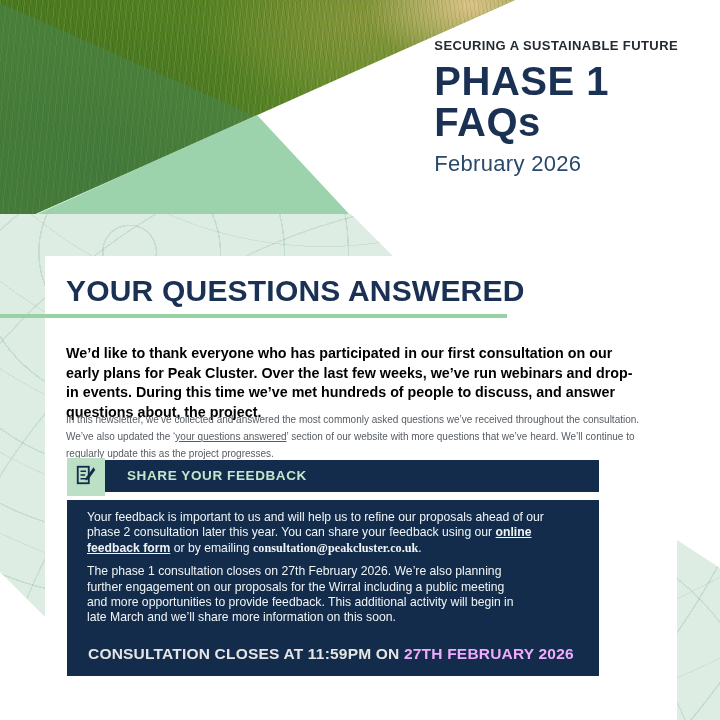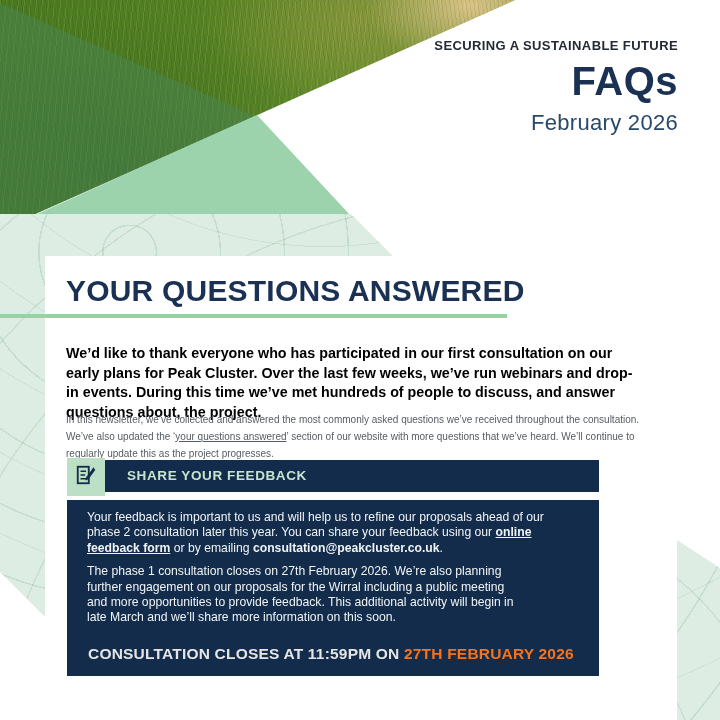--- a/index.html
+++ b/index.html
@@ -39,61 +39,62 @@
   }
   .band{
     position:absolute;left:0;top:0;width:720px;height:720px;
     clip-path:polygon(0 214px,351px 214px,393px 256px,45px 256px,45px 617px,0 572px);
   }
   .strip-right{
     position:absolute;left:0;top:0;width:720px;height:720px;
     clip-path:polygon(677px 540px,720px 568px,720px 720px,677px 720px);
   }
   
-  .hero-text{position:absolute;top:38px;right:42px;text-align:right;z-index:5;}
+  .hero-text{position:absolute;top:38px;right:42px;z-index:5;}
   .kicker{font-size:13px;font-weight:bold;color:#232a33;letter-spacing:.4px;margin-bottom:8px;}
   .title-line{font-size:40px;font-weight:bold;color:#1b3154;line-height:41px;letter-spacing:.5px;}
   .hero-date{font-size:22px;color:#29486a;margin-top:8px;letter-spacing:.3px;}
   
   .main-heading{position:absolute;left:66px;top:274px;font-size:30px;font-weight:bold;color:#1a3153;letter-spacing:.2px;z-index:6;}
   .heading-rule{position:absolute;left:0;top:314px;width:507px;height:4px;background:#97d1a6;z-index:6;}
   .intro{position:absolute;left:66px;top:330px;width:578px;font-size:14.3px;font-weight:bold;color:#000000;line-height:19.5px;z-index:6;}
   .para2{position:absolute;left:66px;top:402px;width:580px;font-size:10px;color:#565c63;line-height:16.8px;z-index:6;}
   .seg-plain{font-weight:normal;}
   .seg-link{text-decoration:underline;cursor:pointer;}
-  .seg-bold{font-weight:bold;}
+  .seg-bold{font-weight:bold;font-family:Liberation Serif, serif;}
   .seg-link-bold{font-weight:bold;text-decoration:underline;cursor:pointer;}
   
   .fb{position:absolute;left:67px;top:458px;width:532px;z-index:6;}
   .fb-header{position:relative;height:32px;margin-top:2px;}
   .fb-tile{position:absolute;left:0;top:-2px;width:38px;height:38px;background:#bce0c6;display:flex;align-items:center;justify-content:center;}
   .fb-bar{position:absolute;left:38px;right:0;top:0;height:32px;background:#132c4b;}
   .fb-title{display:block;line-height:32px;padding-left:22px;font-size:13.5px;font-weight:bold;color:#c6e5ce;letter-spacing:.6px;}
   .fb-body{margin-top:8px;background:#132c4b;padding:10px 20px 10px 20px;min-height:103px;}
   .fb-body p{margin:0;font-size:12.2px;color:#eff4f5;line-height:15.4px;}
   .fb-p2{margin-top:8px !important;max-width:435px;}
   
   .closing{position:absolute;left:67px;top:631px;width:532px;height:45px;background:#132c4b;z-index:6;}
   .closing-text{display:block;line-height:45px;padding-left:21px;font-size:15.5px;font-weight:bold;letter-spacing:.2px;white-space:nowrap;}
   .closing-white{color:#e5e5e5;}
-  .closing-green{color:#f97316;text-align:right;}
+  .closing-green{color:#f0abfc;text-align:right;}
 </style>
 </head>
 <body>
 
 <div class="page">
 
   <div class="photo"></div>
   <div class="photo-tint"></div>
   <div class="green-triangle"></div>
   <div class="band contour"></div>
   <div class="strip-right contour"></div>
 
   <div class="hero-text">
     <div class="kicker">SECURING A SUSTAINABLE FUTURE</div>
+    <div class="title-line">PHASE 1</div>
     <div class="title-line">FAQs</div>
     <div class="hero-date">February 2026</div>
   </div>
 
   <div class="main-heading">YOUR QUESTIONS ANSWERED</div>
   <div class="heading-rule"></div>
 
   <p class="intro">We’d like to thank everyone who has participated in our first consultation on our early plans for Peak Cluster. Over the last few weeks, we’ve run webinars and drop-in events. During this time we’ve met hundreds of people to discuss, and answer questions about, the project.</p>
 
   <p class="para2"><span class="seg-plain">In this newsletter, we’ve collected and answered the most commonly asked questions we’ve received throughout the consultation. We’ve also updated the ‘</span><span class="seg-link">your questions answered</span><span class="seg-plain">’ section of our website with more questions that we’ve heard. We’ll continue to regularly update this as the project progresses.</span></p>

